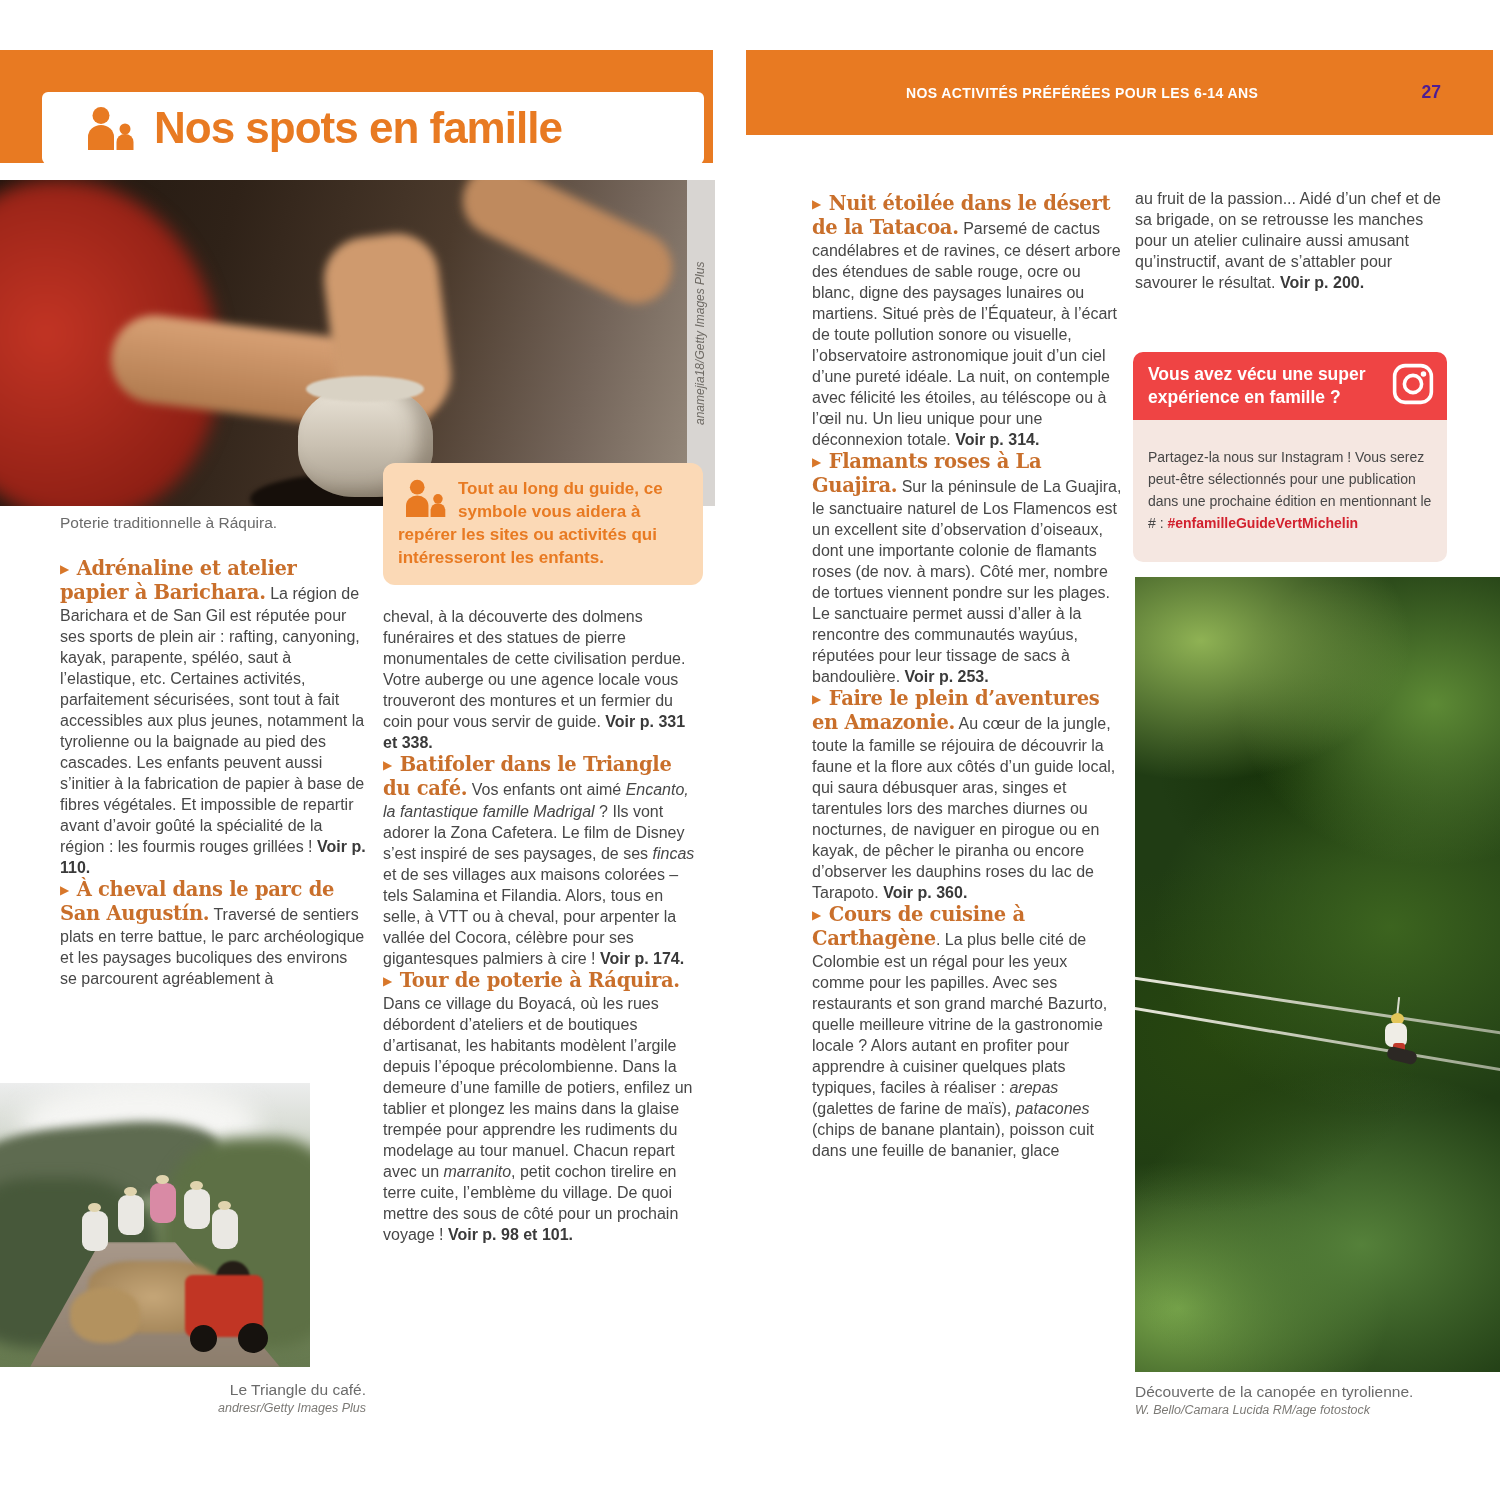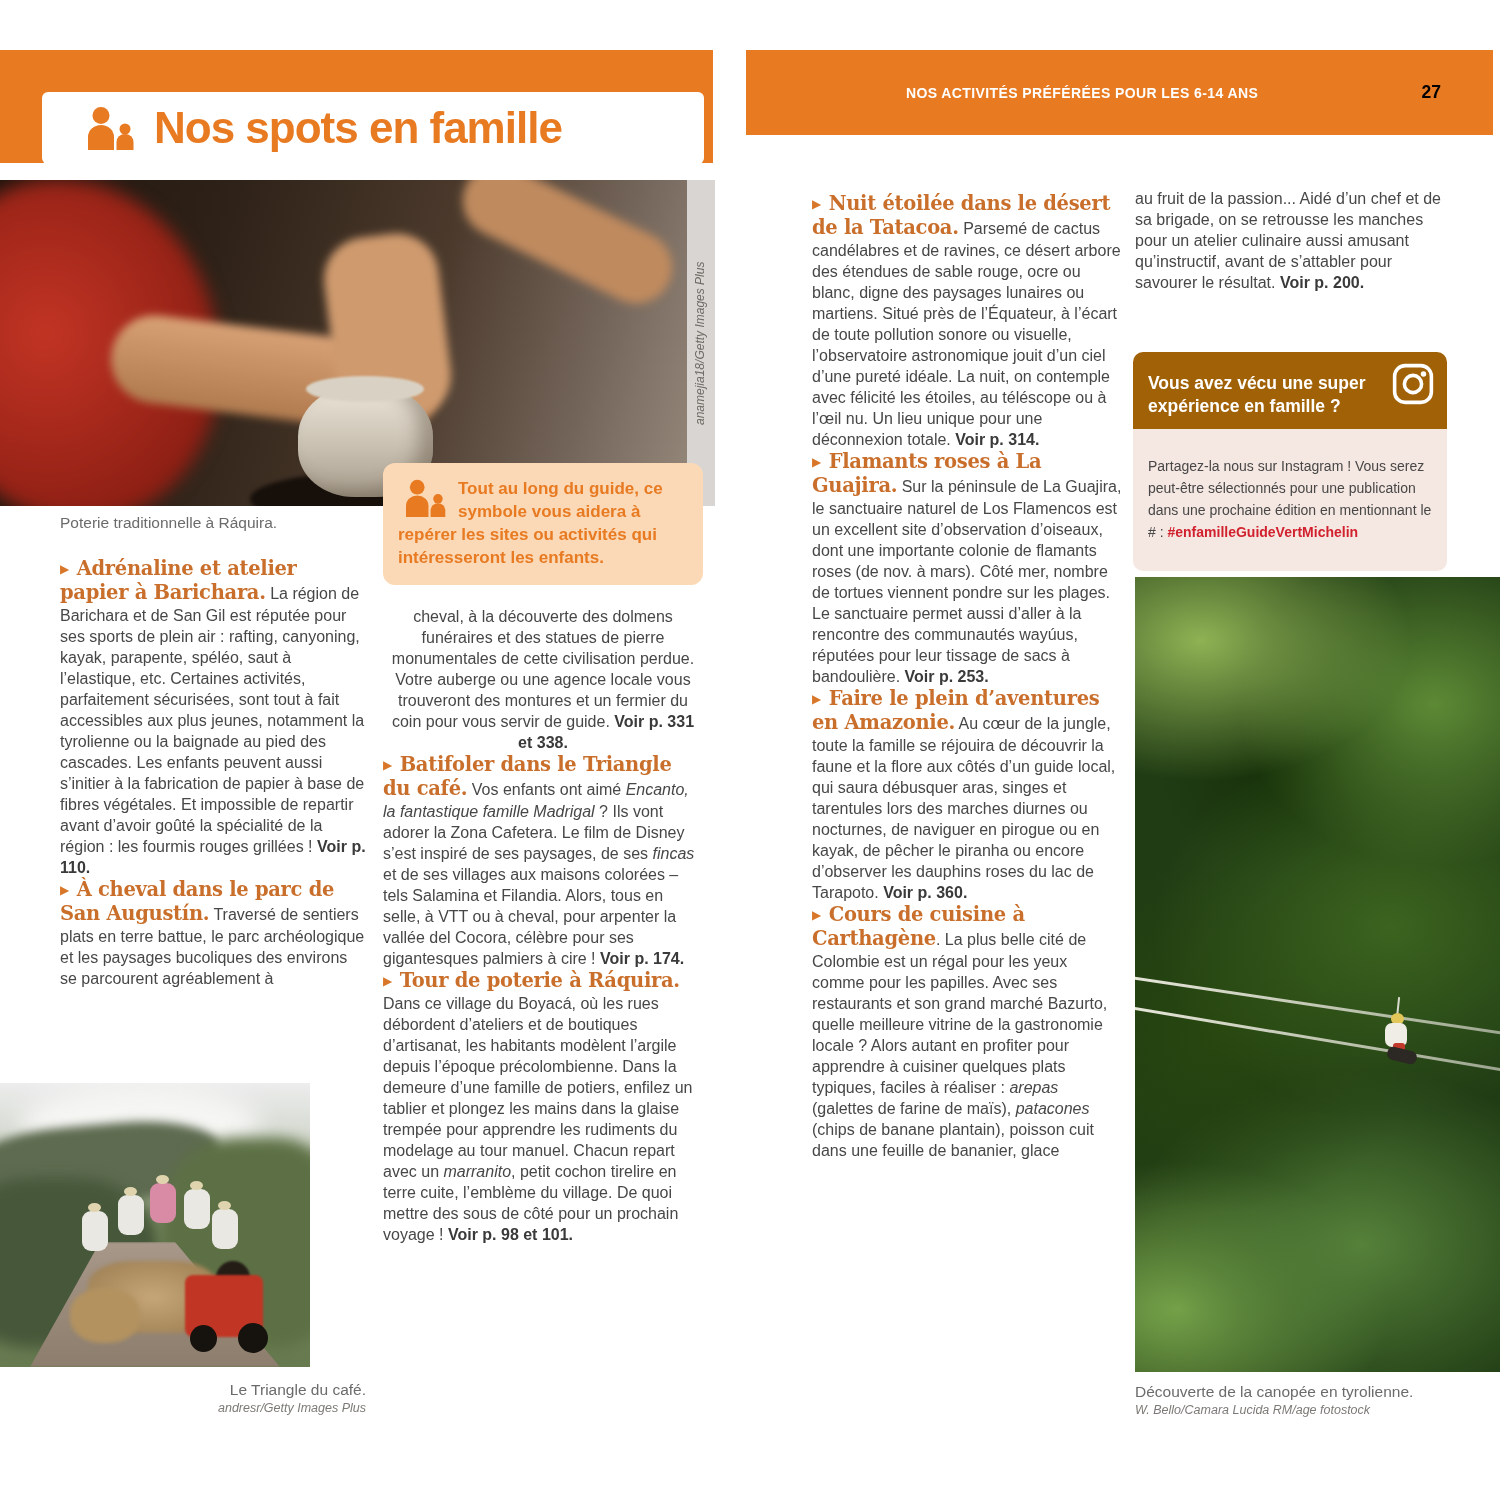--- a/index.html
+++ b/index.html
@@ -9,21 +9,21 @@
   
   .band-left{position:absolute;left:0;top:50px;width:713px;height:113px;background:#e87a22;}
   .title-box{position:absolute;left:42px;top:92px;width:662px;height:72px;background:#ffffff;
              border-radius:6px;display:flex;align-items:center;}
   .title-box .fam-ico{margin-left:42px;flex:0 0 auto;}
   .page-title{color:#e87a22;font-weight:bold;font-size:44px;letter-spacing:-1px;margin-left:18px;
               white-space:nowrap;}
   .band-right{position:absolute;left:746px;top:50px;width:747px;height:85px;background:#e87a22;
               display:flex;align-items:center;}
   .band-right .rh{color:#fff;font-weight:bold;font-size:14px;letter-spacing:.4px;margin-left:160px;}
-  .band-right .pn{position:absolute;right:52px;color:#000000;font-weight:bold;font-size:17.5px;}
+  .band-right .pn{position:absolute;right:52px;color:#4c1d95;font-weight:bold;font-size:17.5px;}
 
   
   .col{position:absolute;font-size:16px;line-height:21px;text-align:left;}
   .col p{margin:0;}
   .sec{margin-top:22px;}
   .sec-head{font-family:"DejaVu Serif","Liberation Serif",serif;font-weight:bold;
             font-size:19.5px;line-height:24px;color:#c96f2b;letter-spacing:-.3px;}
   .sec-head::before{content:"\25B6\00A0\00A0";font-family:"DejaVu Sans",sans-serif;
             font-size:12px;color:#d8772a;vertical-align:2px;}
   .seg-b{font-weight:bold;color:#3a3a3a;}
@@ -35,22 +35,22 @@
   .caption{font-size:15.5px;color:#6b6b6b;line-height:20px;}
   .credit{font-size:12.5px;color:#7c7a76;font-style:italic;line-height:16px;}
 
   
   .callout{background:#fbd9b6;border-radius:12px;padding:14px 15px 16px 15px;
            color:#e87a22;font-weight:bold;font-size:17px;line-height:23px;}
   .callout .fam-ico{float:left;margin:2px 10px 4px 4px;}
 
   
   .insta{position:absolute;left:1133px;top:352px;width:314px;}
-  .insta-head{position:relative;background:#a16207;border-radius:10px 10px 0 0;
-              padding:20px 60px 11px 15px;color:#fff;font-weight:bold;font-size:17.5px;line-height:23px;}
+  .insta-head{position:relative;background:#ef4444;border-radius:10px 10px 0 0;
+              padding:11px 60px 11px 15px;color:#fff;font-weight:bold;font-size:17.5px;line-height:23px;}
   .insta-head svg{position:absolute;right:13px;top:11px;}
   .insta-body{background:#f5e7e1;border-radius:0 0 10px 10px;padding:12px 12px 14px 15px;
               font-size:14px;line-height:22px;color:#474747;}
 
   
   .ph{position:absolute;overflow:hidden;}
   .ph *{position:absolute;}
 
   .photo-pottery{left:0;top:180px;width:715px;height:326px;
     background:linear-gradient(105deg,#1f150e 0%,#2f2218 30%,#4b3a2c 58%,#74655a 80%,#9c9082 100%);}
@@ -161,21 +161,21 @@
   <div class="col" style="left:383px;top:463px;width:320px;">
     <div class="callout">
       <svg class="fam-ico" width="46" height="38" viewBox="0 0 52 44">
         <circle cx="17" cy="9.5" r="8.5" fill="#e87a22"></circle>
         <path d="M4 44 v-13 a13 12 0 0 1 26 0 v13 z" fill="#e87a22"></path>
         <circle cx="41" cy="23" r="5.5" fill="#e87a22"></circle>
         <path d="M32.5 44 v-8 a8.5 8 0 0 1 17 0 v8 z" fill="#e87a22"></path>
       </svg>
       <span>Tout au long du guide, ce symbole vous aidera à repérer les sites ou activités qui intéresseront les enfants.</span>
     </div>
-    <p style="margin-top:21px;text-align:center;">
+    <p style="margin-top:21px;">
       <span><span>cheval, à la découverte des dolmens funéraires et des statues de pierre monumentales de cette civilisation perdue. Votre auberge ou une agence locale vous trouveront des montures et un fermier du coin pour vous servir de guide. </span><span class="seg-b">Voir p. 331 et 338.</span></span>
     </p>
     <p class="sec">
       <span class="sec-head">Batifoler dans le Triangle du café.</span><span><span> Vos enfants ont aimé </span><span class="seg-i">Encanto, la fantastique famille Madrigal</span><span> ? Ils vont adorer la Zona Cafetera. Le film de Disney s’est inspiré de ses paysages, de ses </span><span class="seg-i">fincas</span><span> et de ses villages aux maisons colorées – tels Salamina et Filandia. Alors, tous en selle, à VTT ou à cheval, pour arpenter la vallée del Cocora, célèbre pour ses gigantesques palmiers à cire ! </span><span class="seg-b">Voir p. 174.</span></span>
     </p>
     <p class="sec">
       <span class="sec-head">Tour de poterie à Ráquira.</span><span><span> Dans ce village du Boyacá, où les rues débordent d’ateliers et de boutiques d’artisanat, les habitants modèlent l’argile depuis l’époque précolombienne. Dans la demeure d’une famille de potiers, enfilez un tablier et plongez les mains dans la glaise trempée pour apprendre les rudiments du modelage au tour manuel. Chacun repart avec un </span><span class="seg-i">marranito</span><span>, petit cochon tirelire en terre cuite, l’emblème du village. De quoi mettre des sous de côté pour un prochain voyage ! </span><span class="seg-b">Voir p. 98 et 101.</span></span>
     </p>
   </div>
 

